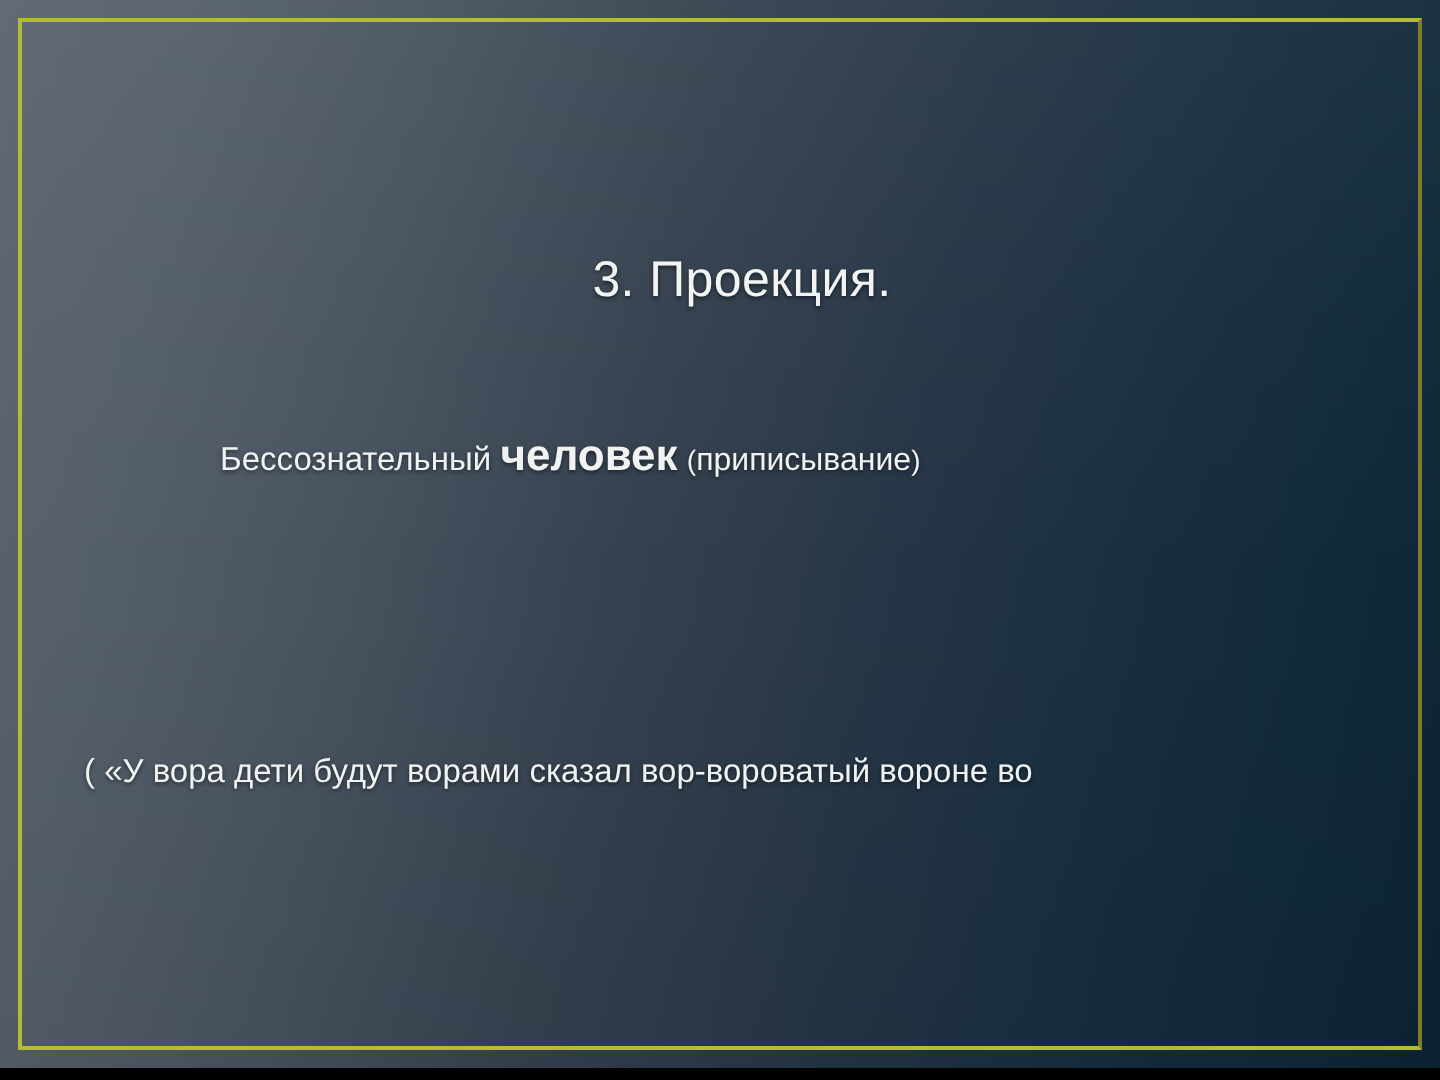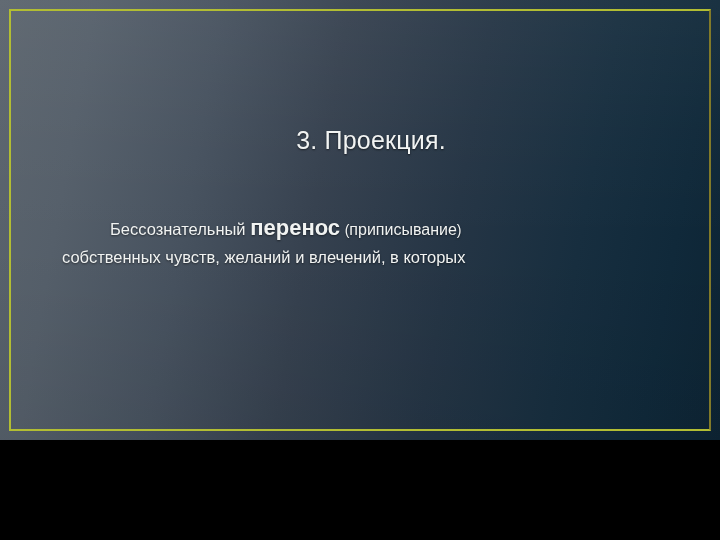--- a/index.html
+++ b/index.html
@@ -10,21 +10,21 @@
   body {
     width: 720px;
     height: 540px;
     overflow: hidden;
     font-family: "Liberation Sans", sans-serif;
   }
 
   .slide {
     position: relative;
     width: 720px;
-    height: 440px;
+    height: 534px;
     box-sizing: border-box;
     
     background:
       linear-gradient(100deg,
         #5b646d 0%,
         #555f6a 12%,
         #47525f 28%,
         #36414f 44%,
         #253545 62%,
         #172e3f 78%,
@@ -148,30 +148,30 @@
 
   <div class="content">
 
     <div class="slide-title">
       <span class="t-inner">3. Проекция.</span>
     </div>
 
     <div class="body-block">
       <div class="para-def">
         <span class="lead-in">Бессознательный</span>
-        <span class="em-word">перенос</span>
+        <span class="em-word">человек</span>
         <span class="paren-open">(</span><span class="big-paren-text">приписывание</span><span class="paren-close">)</span>
         <br>
-        <span>собственных чувств, желаний и влечений, в которых</span>
         <br>
         <br>
       </div>
     </div>
 
     <div class="quote-block">
+      <div>( «У вора дети будут ворами сказал вор-вороватый вороне во</div>
     </div>
 
   </div>
 
   <div class="frame"></div>
   <div class="frame-shade"></div>
 
 </div>
 
 </body></html>

